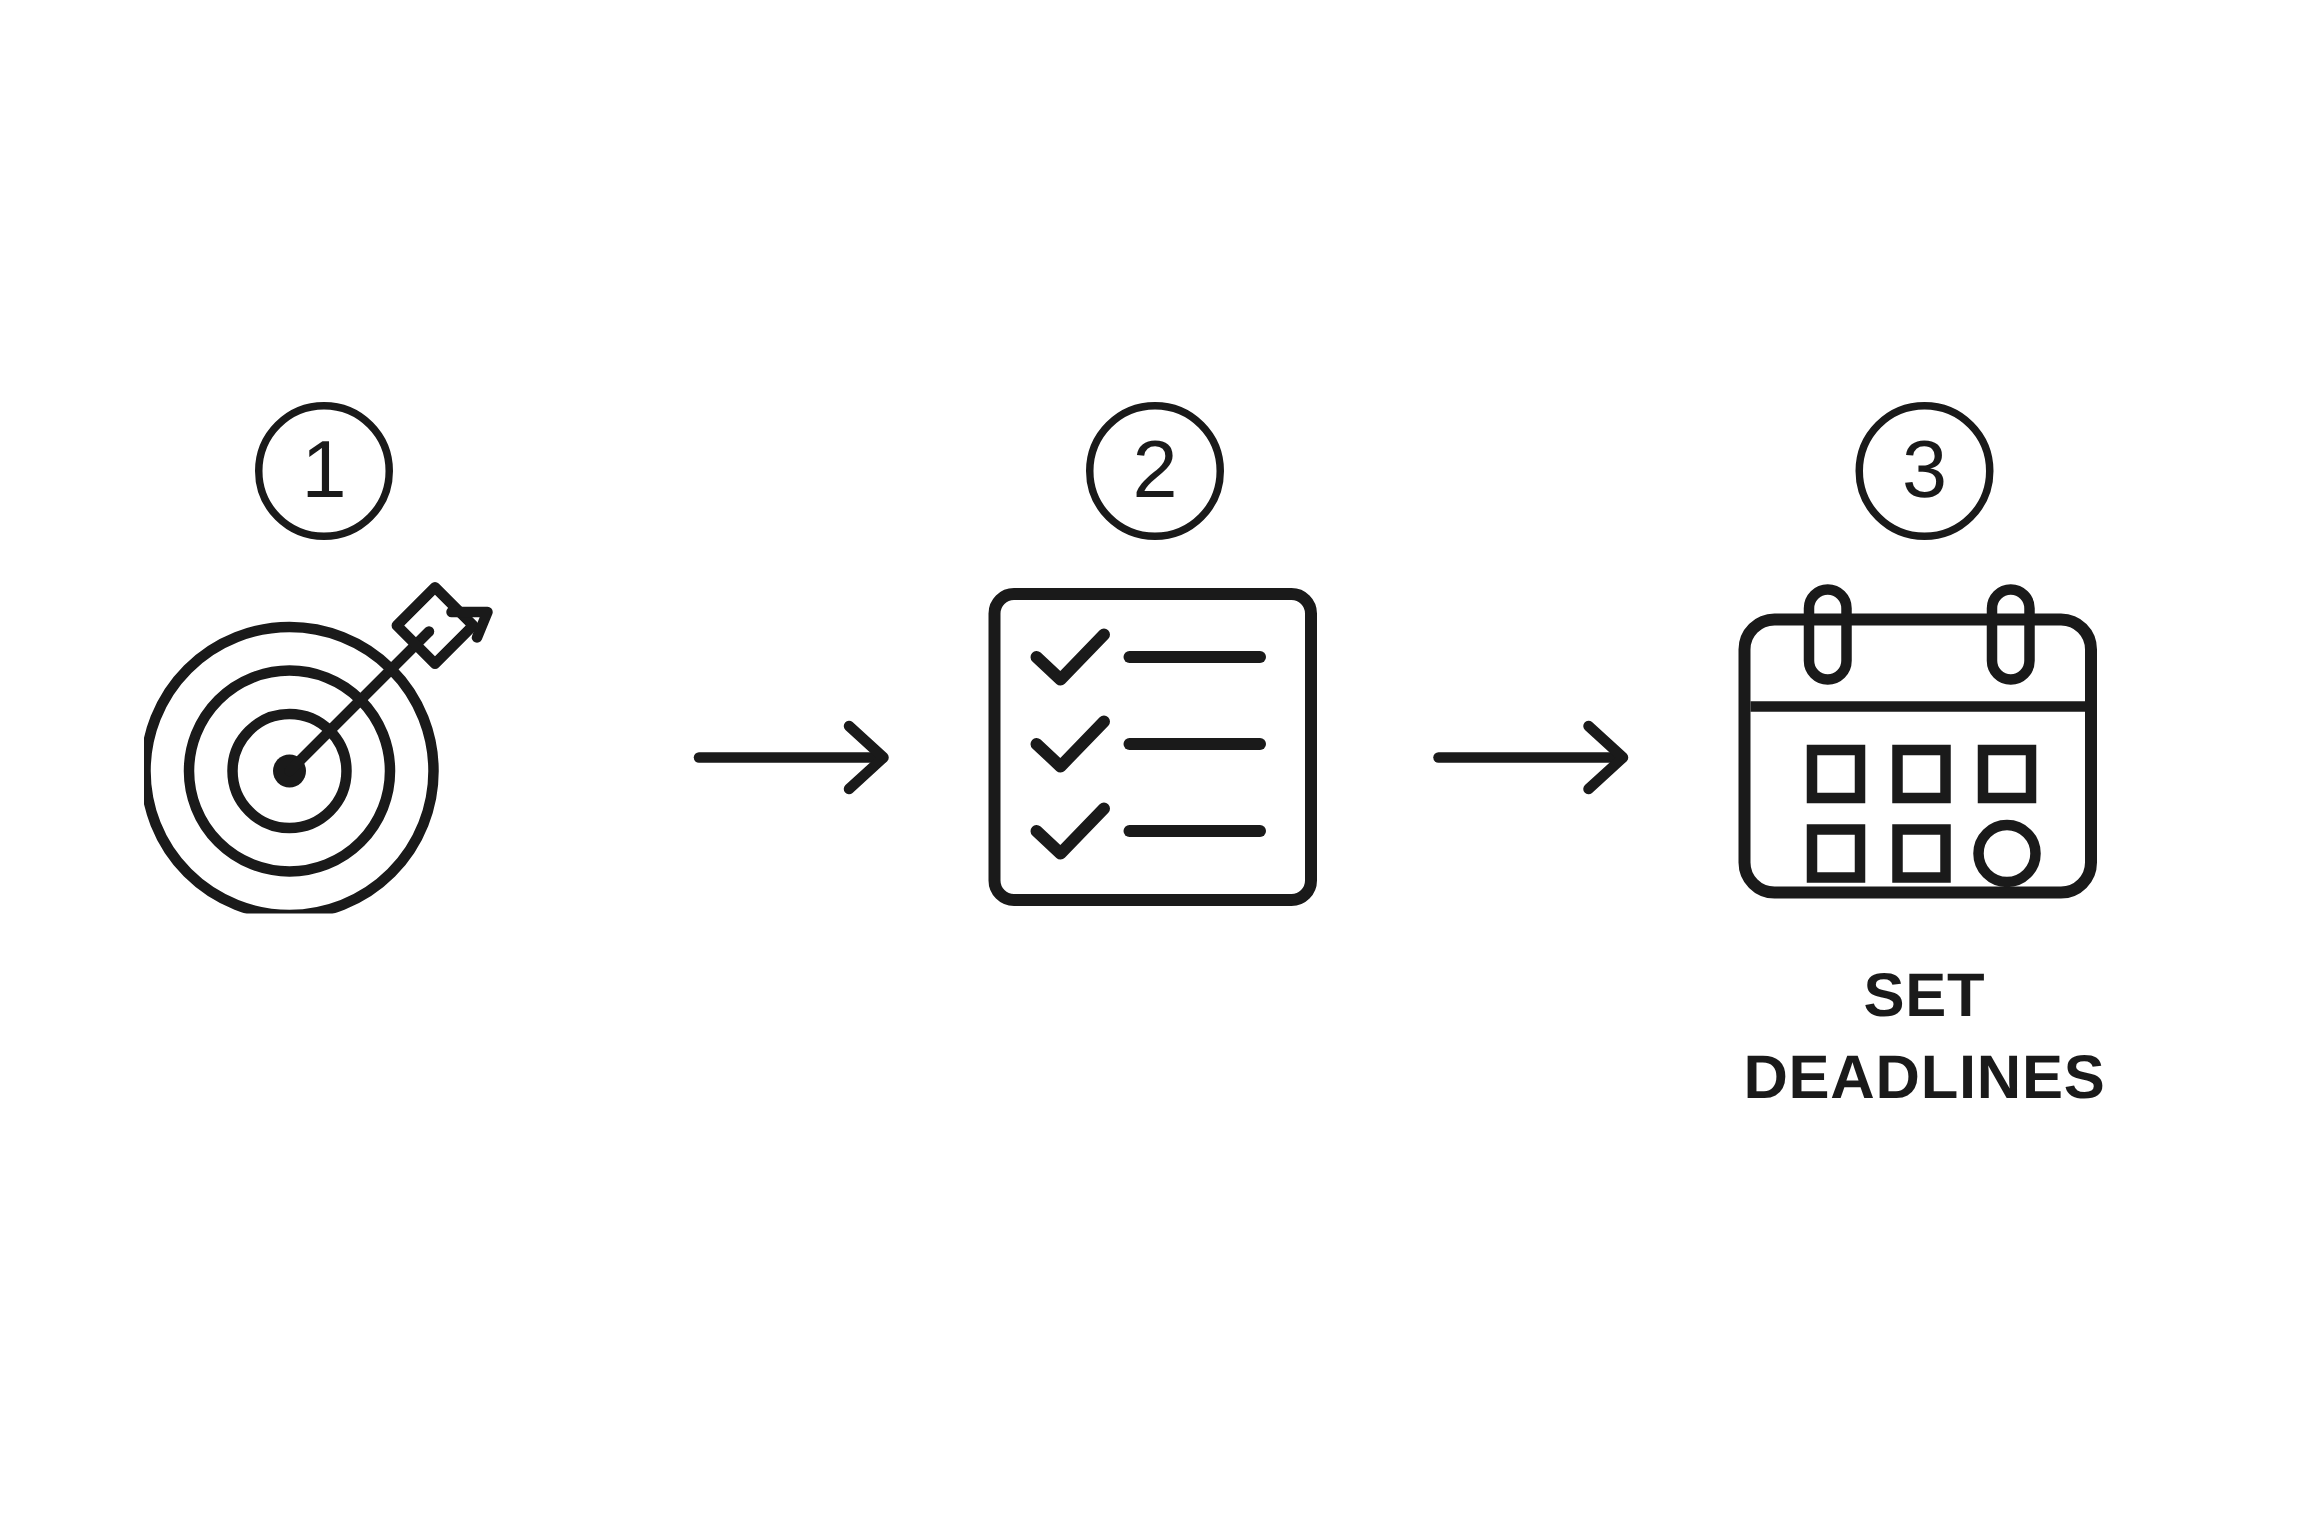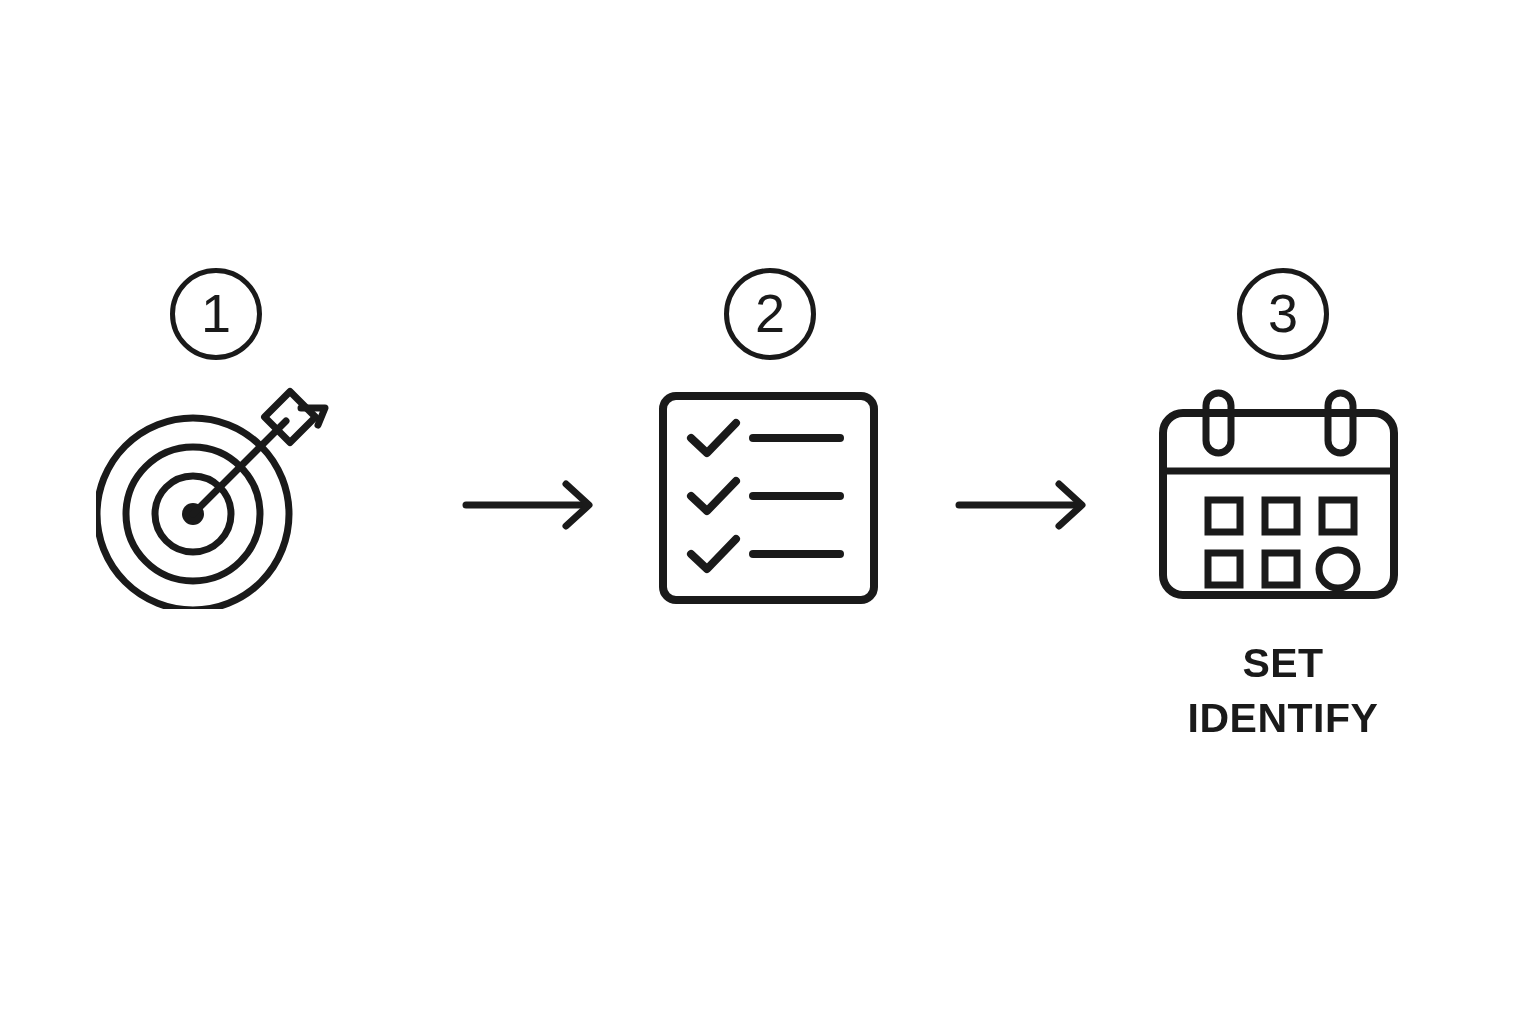--- a/index.html
+++ b/index.html
@@ -192,16 +192,16 @@
         <rect x="164" y="113" width="32" height="32" stroke="#1a1a1a" stroke-width="7"></rect>
 
         <rect x="50" y="166" width="32" height="32" stroke="#1a1a1a" stroke-width="7"></rect>
         <rect x="107" y="166" width="32" height="32" stroke="#1a1a1a" stroke-width="7"></rect>
 
         <circle cx="180" cy="182" r="19" stroke="#1a1a1a" stroke-width="7"></circle>
       </svg>
     </div>
 
     <div class="caption">SET
-IDENTIFY</div>
+DEADLINES</div>
   </div>
 
 </div>
 
 </body></html>

